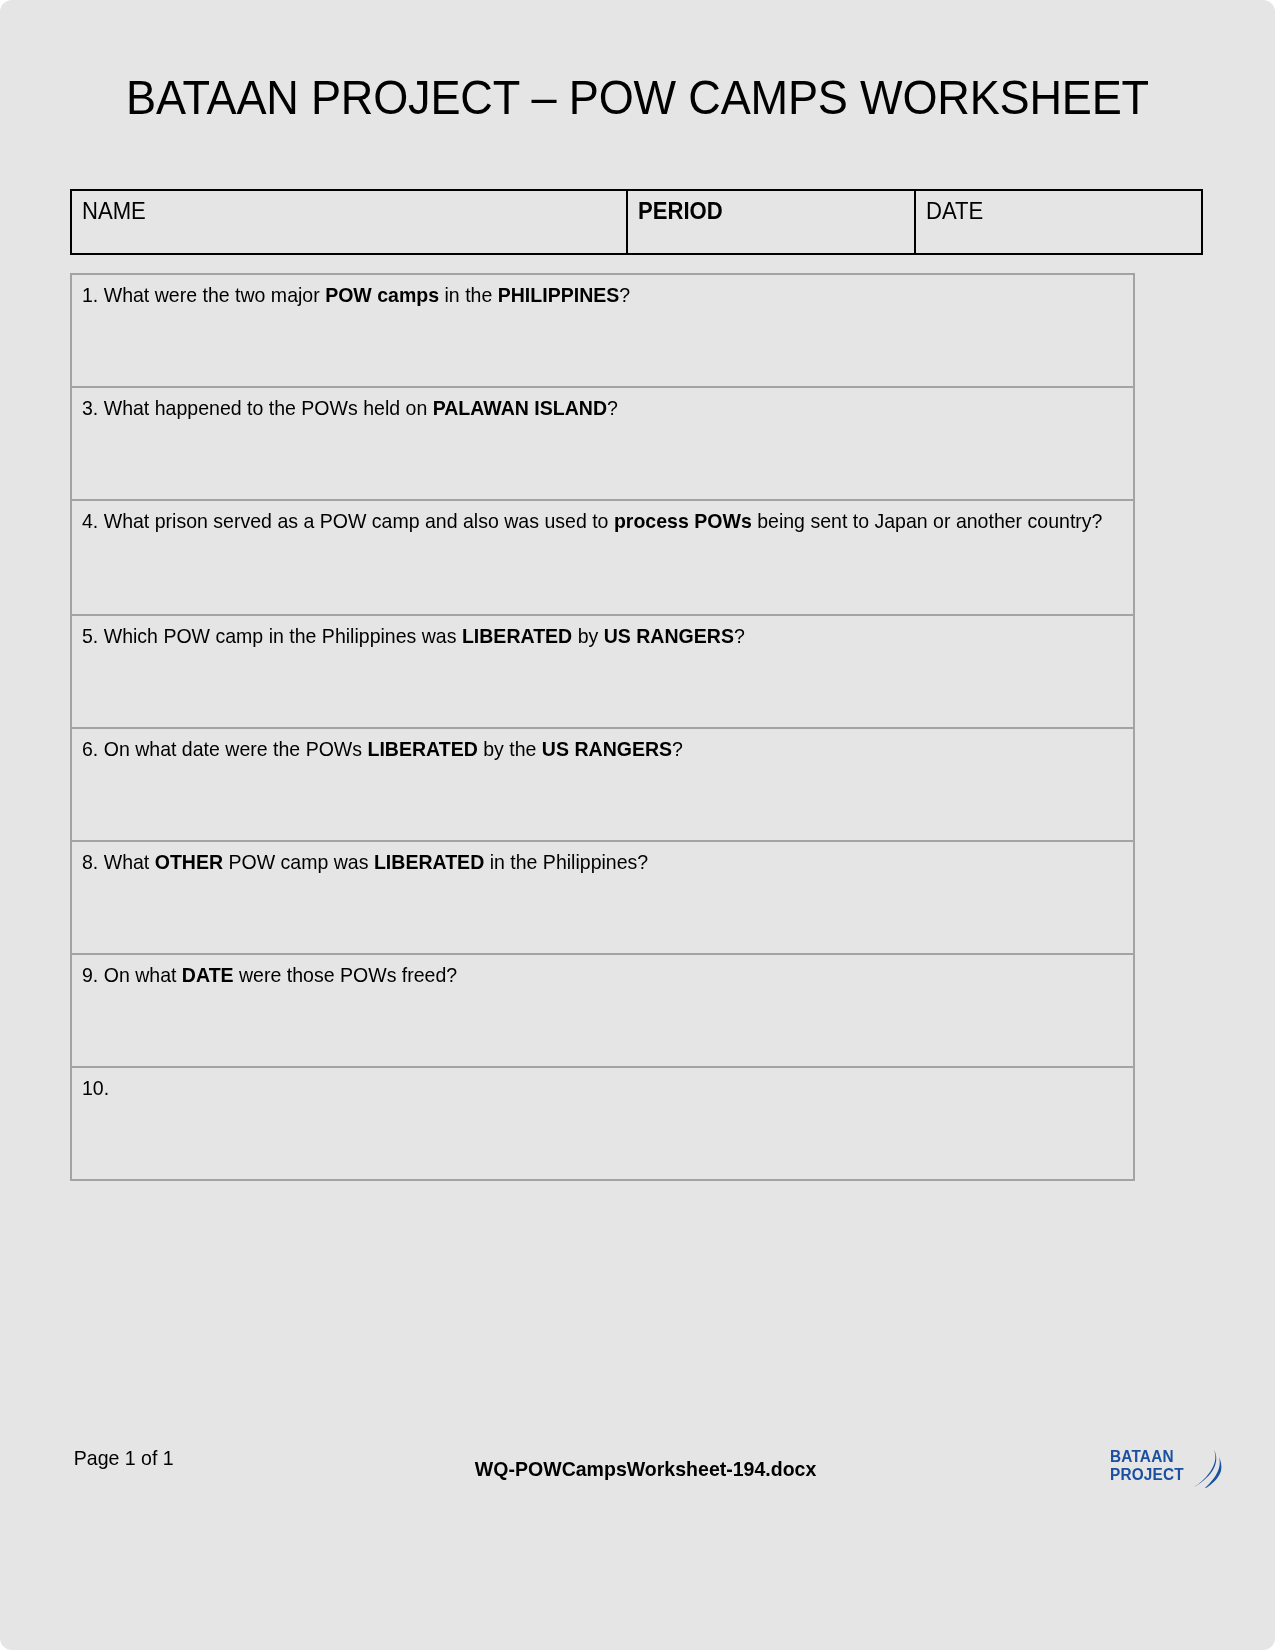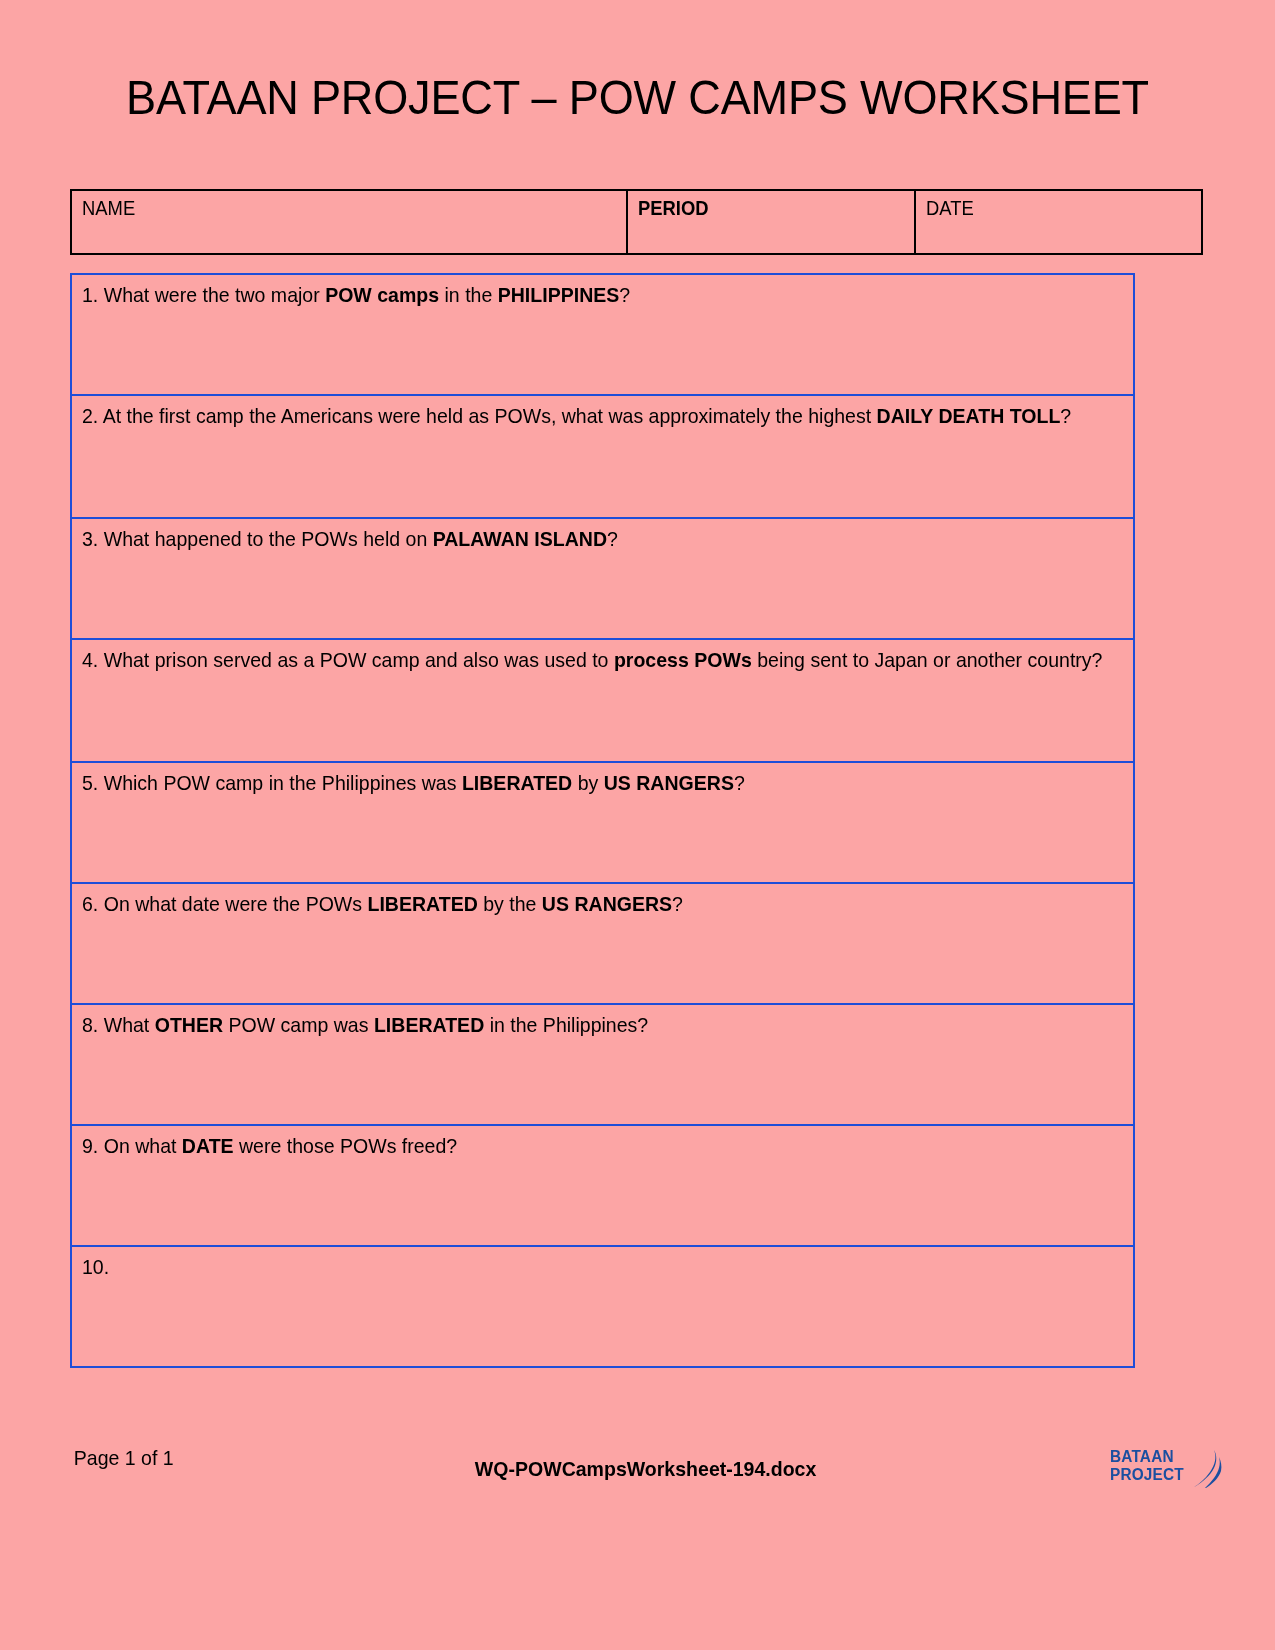--- a/index.html
+++ b/index.html
@@ -14,23 +14,24 @@
     color: #000000;
     position: relative;
     overflow: hidden;
   }
 
   .page {
     position: absolute;
     left: 0; top: 0;
     width: 1275px;
     height: 1650px;
-    background: #fca5a5;
+    background: #e5e5e5;
     box-sizing: border-box;
     padding: 0 70px;
+    border-radius: 12px;
   }
 
   
   .doc-title {
     text-align: center;
     font-size: 49px;
     font-weight: 400;
     letter-spacing: -0.2px;
     margin: 0;
     padding-top: 72px;
@@ -45,21 +46,21 @@
     margin-top: 66px;
     width: 1065px;
     border-collapse: collapse;
     table-layout: fixed;
   }
   .info-table td {
     border: 2px solid #000;
     height: 56px;
     vertical-align: top;
     padding: 6px 10px 0 10px;
-    font-size: 20px;
+    font-size: 24px;
     transform-origin: left top;
   }
   .info-label {
     display: inline-block;
     transform: scaleX(0.92);
     transform-origin: left top;
   }
   .col-name   { width: 534px; }
   .col-period { width: 266px; font-weight: bold; }
   .col-date   { width: 265px; }
@@ -78,23 +79,23 @@
   }
 
   
   .q-table {
     margin-top: 18px;
     width: 1065px;
     border-collapse: collapse;
     table-layout: fixed;
   }
   .q-table td {
-    border: 2px solid #1d4ed8;
+    border: 2px solid #a3a3a3;
     vertical-align: top;
-    padding: 7px 8px 8px 10px;
+    padding: 7px 8px 0 10px;
     font-size: 21px;
     line-height: 1.2;
   }
   .q-text {
     display: inline-block;
     transform: scaleX(0.93);
     transform-origin: left top;
     white-space: nowrap;
   }
   .q-text b { font-weight: 700; }
@@ -190,23 +191,20 @@
       </td>
     </tr>
   </tbody>
     </table>
 
 
   <table class="q-table">
     <tbody>
         <tr>
           <td class="h-tall"><span class="q-text"><span>1. What were the two major </span><b>POW camps</b><span> in the </span><b>PHILIPPINES</b><span>?</span></span></td>
-        </tr>
-        <tr>
-          <td class="h-xtall"><span class="q-text"><span>2. At the first camp the Americans were held as POWs, what was approximately the highest </span><b>DAILY DEATH TOLL</b><span>?</span></span></td>
         </tr>
         <tr>
           <td class="h-tall"><span class="q-text"><span>3. What happened to the POWs held on </span><b>PALAWAN ISLAND</b><span>?</span></span></td>
         </tr>
         <tr>
           <td class="h-xtall"><span class="q-text"><span>4. What prison served as a POW camp and also was used to </span><b>process POWs</b><span> being sent to Japan or another country?</span></span></td>
         </tr>
         <tr>
           <td class="h-tall"><span class="q-text"><span>5. Which POW camp in the Philippines was </span><b>LIBERATED</b><span> by </span><b>US RANGERS</b><span>?</span></span></td>
         </tr>

